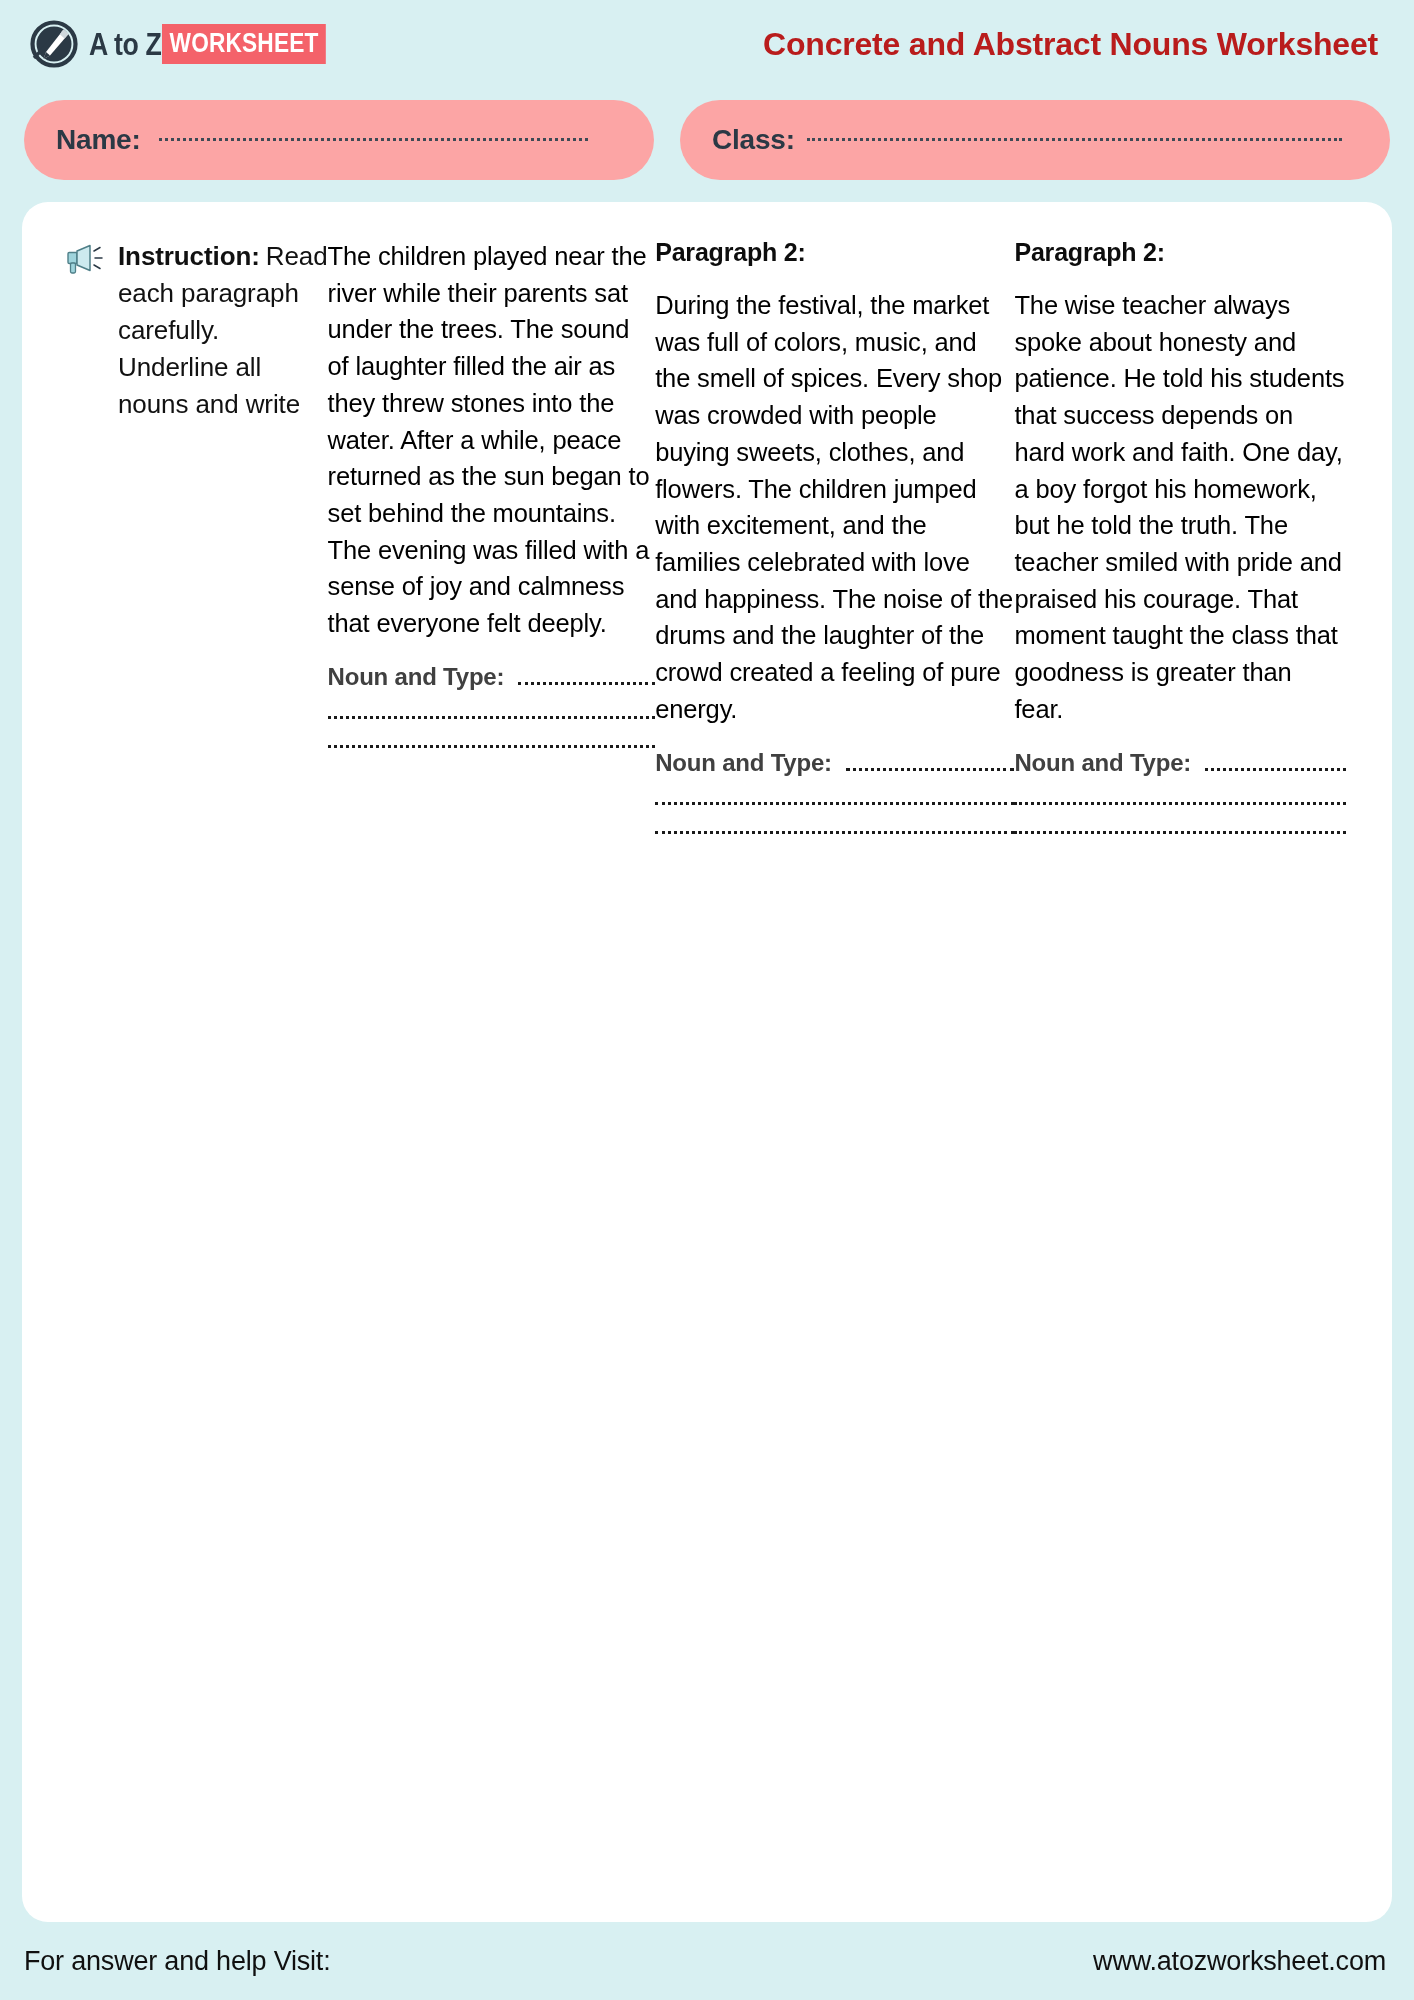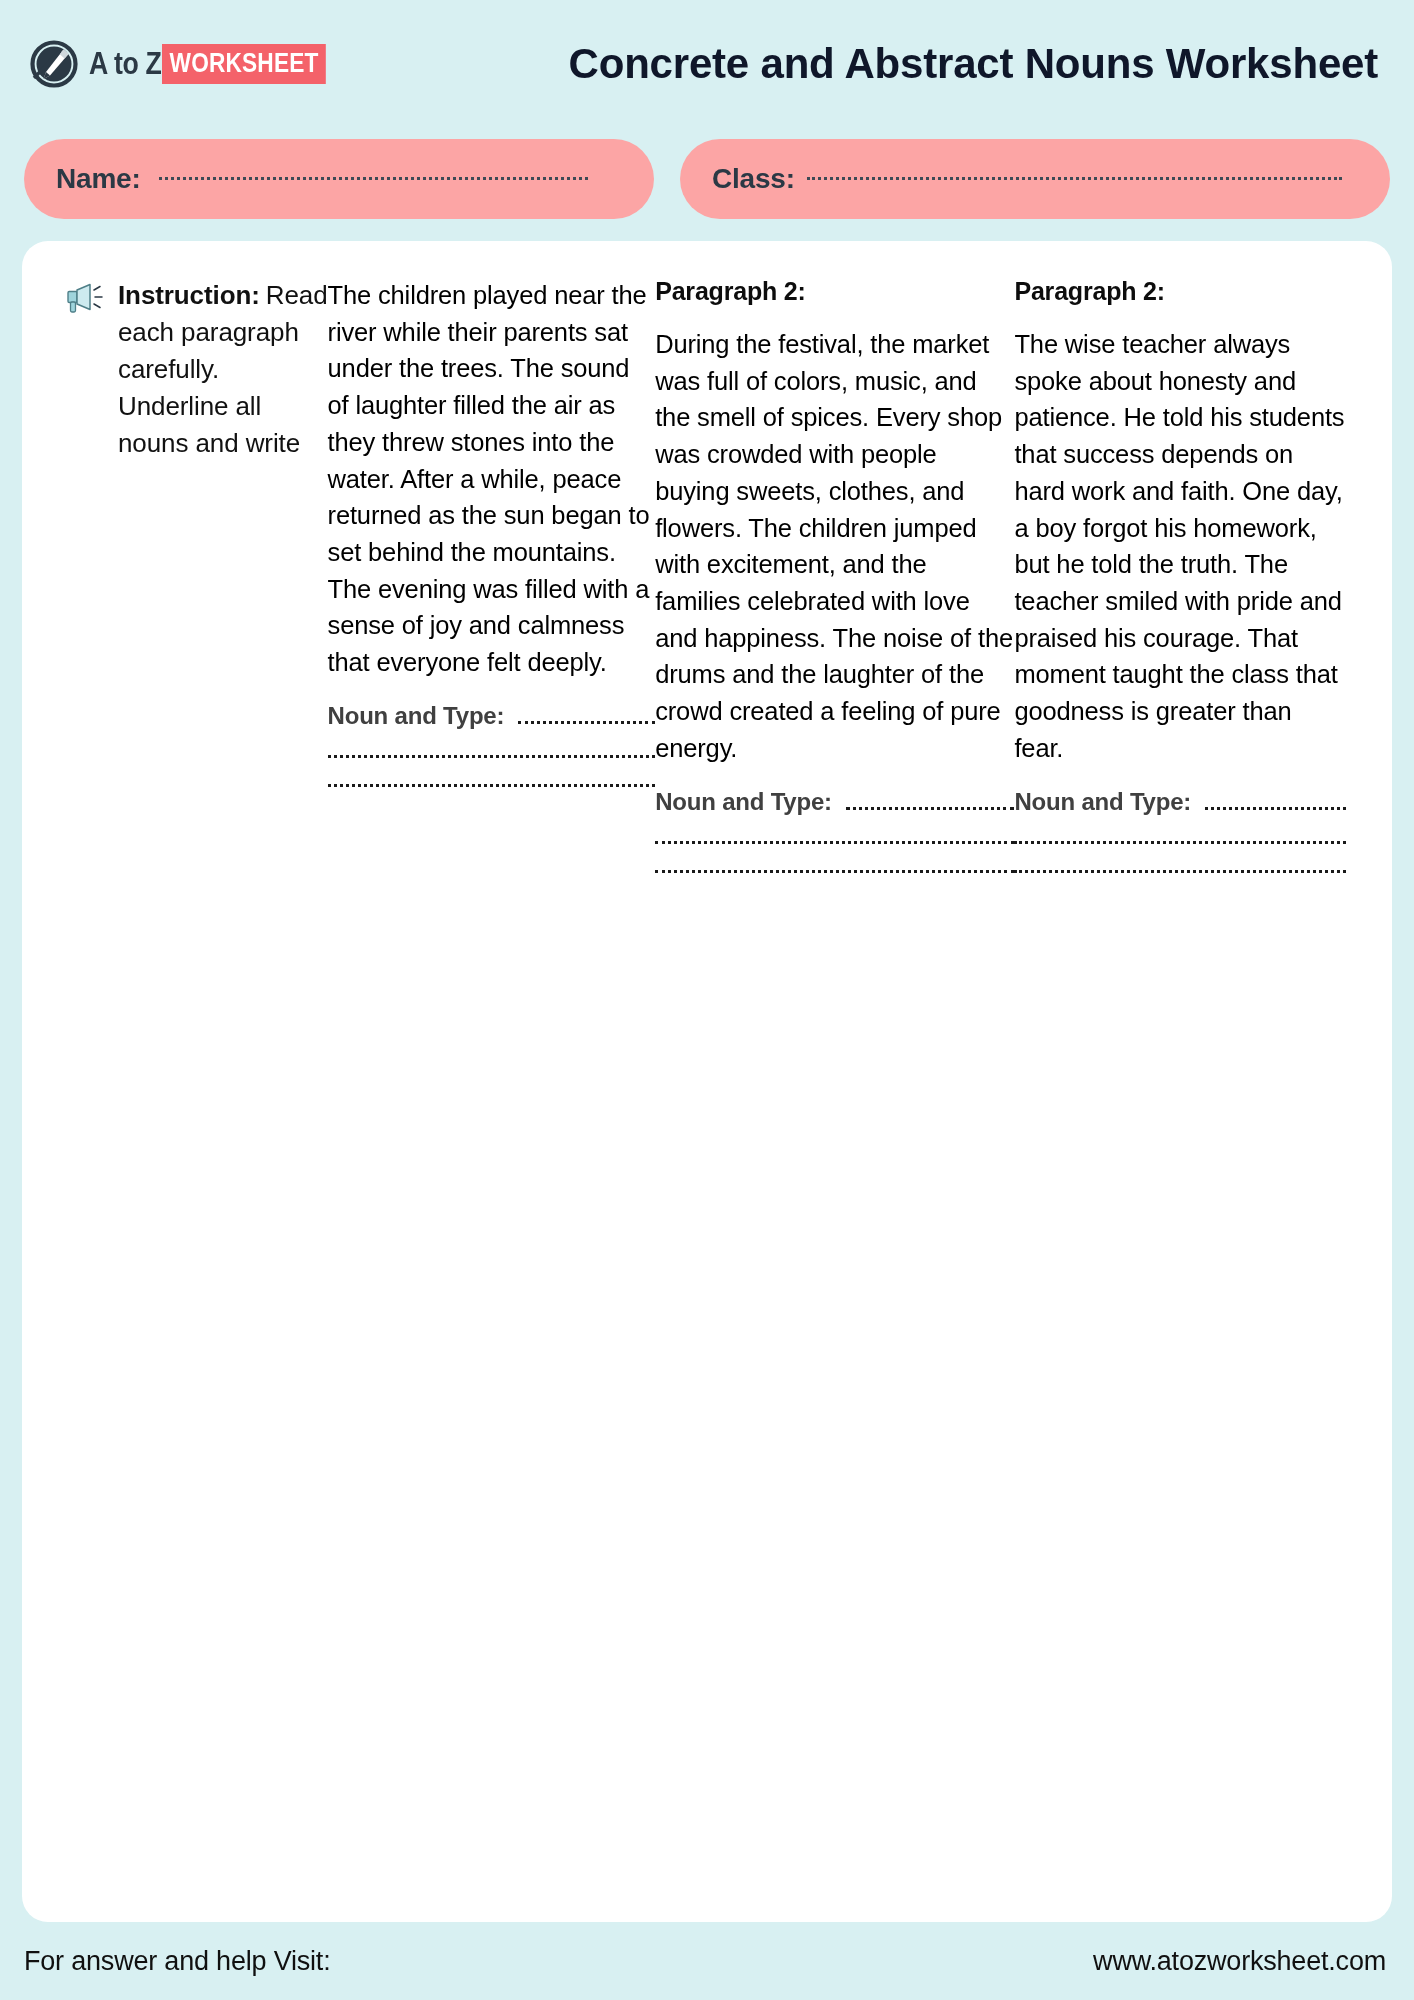--- a/index.html
+++ b/index.html
@@ -24,21 +24,21 @@
     display: flex;
     flex-direction: column;
     padding: 0 22px;
   }
 
   
   .header {
     display: flex;
     align-items: center;
     justify-content: space-between;
-    height: 139px;
+    height: 100px;
     padding: 0 10px 12px 8px;
     flex: 0 0 auto;
   }
 
   .brand {
     display: flex;
     align-items: center;
     gap: 11px;
   }
 
@@ -69,23 +69,23 @@
     letter-spacing: 0.2px;
     line-height: 1;
     padding: 6px 9px 7px;
     transform: scaleX(0.84);
     transform-origin: left center;
     white-space: nowrap;
     margin-left: -22px;
   }
 
   .worksheet-title {
-    font-size: 42px;
-    font-weight: bold;
-    color: #0f172a;
+    font-size: 32px;
+    font-weight: bold;
+    color: #b91c1c;
     letter-spacing: -0.2px;
     white-space: nowrap;
     padding-right: 4px;
   }
 
   
   .idrow {
     display: flex;
     gap: 26px;
     height: 80px;

